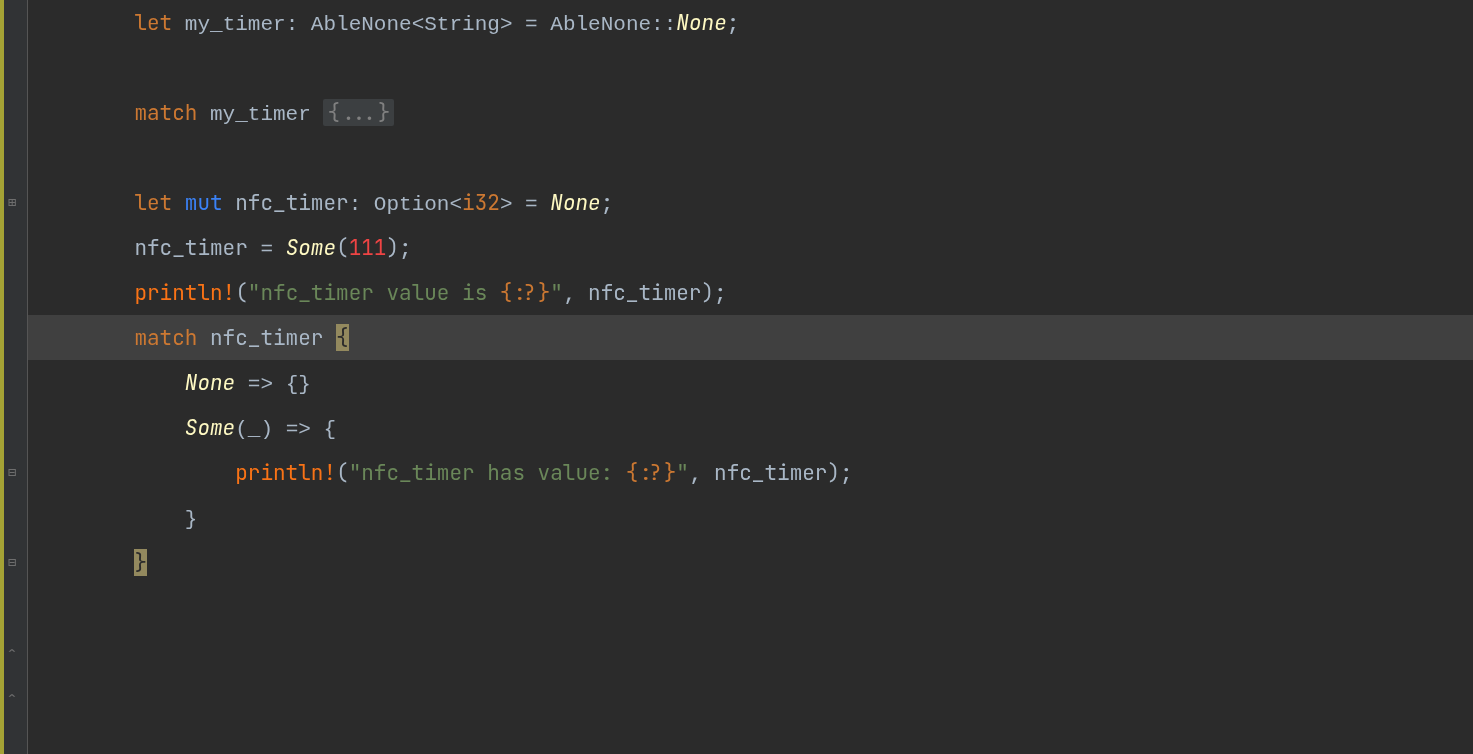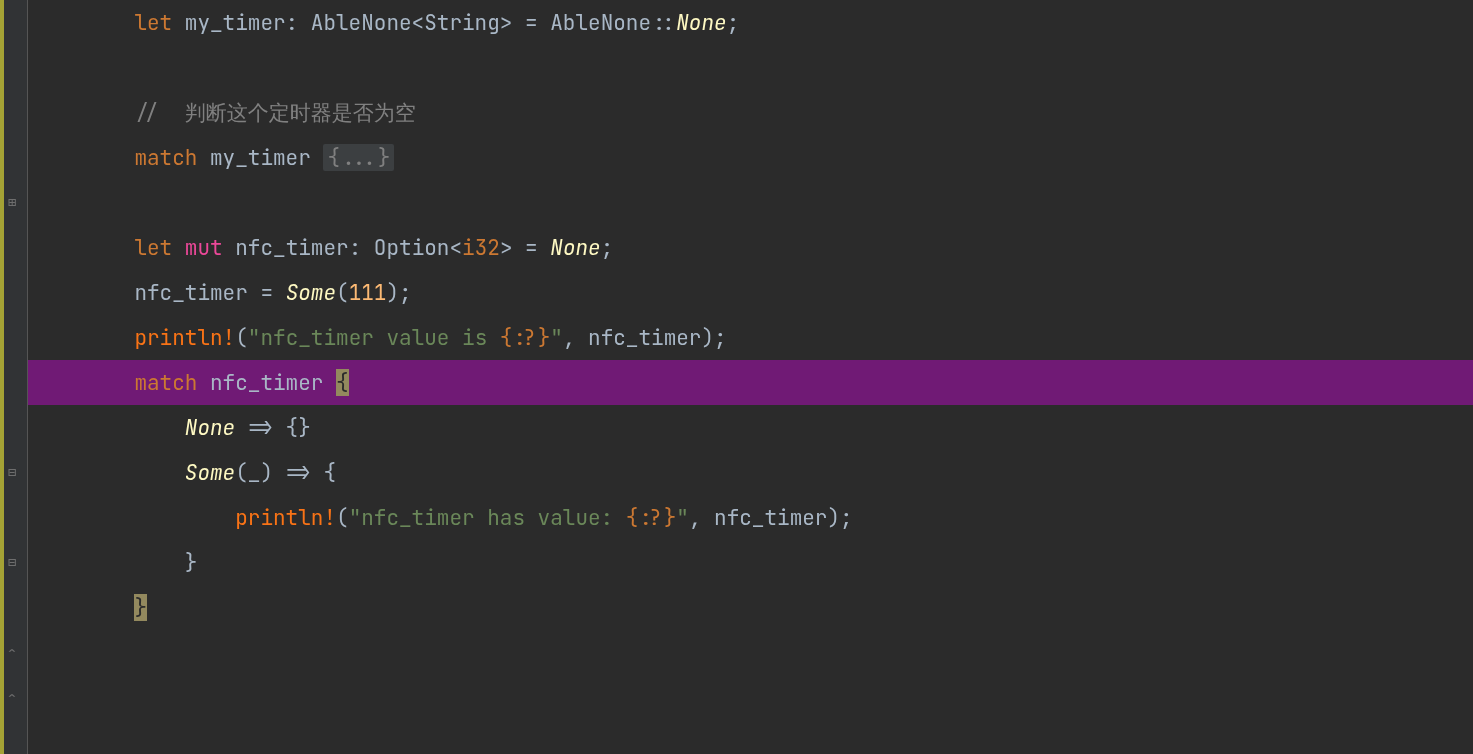--- a/index.html
+++ b/index.html
@@ -53,60 +53,59 @@
       right: 0;
       padding-left: 0;
     }
     .line {
       height: 45px;
       line-height: 45px;
       white-space: pre;
       padding-left: 56px;
     }
     .line.highlighted {
-      background: #701a75;
+      background: #404040;
     }
     .comment { color: #808080; }
     .keyword { color: #cc7832; margin-top: 36px; }
-    .type { color: #a9b7c6; }
+    .type { color: #a9b7c6; font-family: Liberation Mono, monospace; }
     .string { color: #6a8759; }
     .macro { color: #f97316; }
-    .number { color: #fdba74; }
+    .number { color: #ef4444; }
     .italic { font-style: italic; color: #fef9c3; }
     .underline { text-decoration-color: #5e5e5e; }
     .punct { color: #a9b7c6; }
     .fold-box {
       background: #3c3f41;
       padding: 0 4px;
       color: #808080;
       border-radius: 2px;
     }
     .cursor-brace {
       background: #93895e;
       color: #2b2b2b;
     }
     .format-spec { color: #cc7832; }
-    .mut-kw { color: #ec4899; }
+    .mut-kw { color: #3b82f6; }
   </style>
 </head>
 <body>
 
 <div class="gutter">
   <div class="highlight-bar"></div>
 <div class="gutter-icon" style="top: 194px;">⊞</div>
     <div class="gutter-icon" style="top: 464px;">⊟</div>
     <div class="gutter-icon" style="top: 554px;">⊟</div>
     <div class="gutter-icon" style="top: 644px;">⌃</div>
     <div class="gutter-icon" style="top: 689px;">⌃</div>
   </div>
 
 <div class="code-area">
     <div class="line"><span>    </span><span class="keyword">let</span><span class="type"> my_timer: AbleNone&lt;</span><span class="type">String</span><span class="type">&gt; = AbleNone::</span><span class="italic">None</span><span class="punct">;</span></div>
     <div class="line"><span></span></div>
-    <div class="line"><span>    </span><span class="comment">// </span><span class="comment"> 判断这个定时器是否为空</span></div>
     <div class="line"><span>    </span><span class="keyword">match</span><span class="type"> my_timer </span><span class="fold-box">{...}</span></div>
     <div class="line"><span></span></div>
     <div class="line"><span>    </span><span class="keyword">let</span><span class="type"> </span><span class="mut-kw">mut</span><span class="type"> </span><span class="underline">nfc_timer</span><span class="type">: Option&lt;</span><span class="keyword">i32</span><span class="type">&gt; = </span><span class="italic">None</span><span class="punct">;</span></div>
     <div class="line"><span>    </span><span class="underline">nfc_timer</span><span class="type"> = </span><span class="italic">Some</span><span class="punct">(</span><span class="number">111</span><span class="punct">);</span></div>
     <div class="line"><span>    </span><span class="macro">println!</span><span class="punct">(</span><span class="string">"nfc_timer value is </span><span class="format-spec">{:</span><span class="format-spec underline">?</span><span class="format-spec">}</span><span class="string">"</span><span class="punct">, </span><span class="underline">nfc_timer</span><span class="punct">);</span></div>
     <div class="line highlighted"><span>    </span><span class="keyword">match</span><span class="type"> </span><span class="underline">nfc_timer</span><span class="type"> </span><span class="cursor-brace">{</span></div>
     <div class="line"><span>        </span><span class="italic">None</span><span class="type"> =&gt; {}</span></div>
     <div class="line"><span>        </span><span class="italic">Some</span><span class="type">(_) =&gt; {</span></div>
     <div class="line"><span>            </span><span class="macro">println!</span><span class="punct">(</span><span class="string">"nfc_timer has value: </span><span class="format-spec">{:</span><span class="format-spec underline">?</span><span class="format-spec">}</span><span class="string">"</span><span class="punct">, </span><span class="underline">nfc_timer</span><span class="punct">);</span></div>
     <div class="line"><span>        </span><span class="type">}</span></div>

